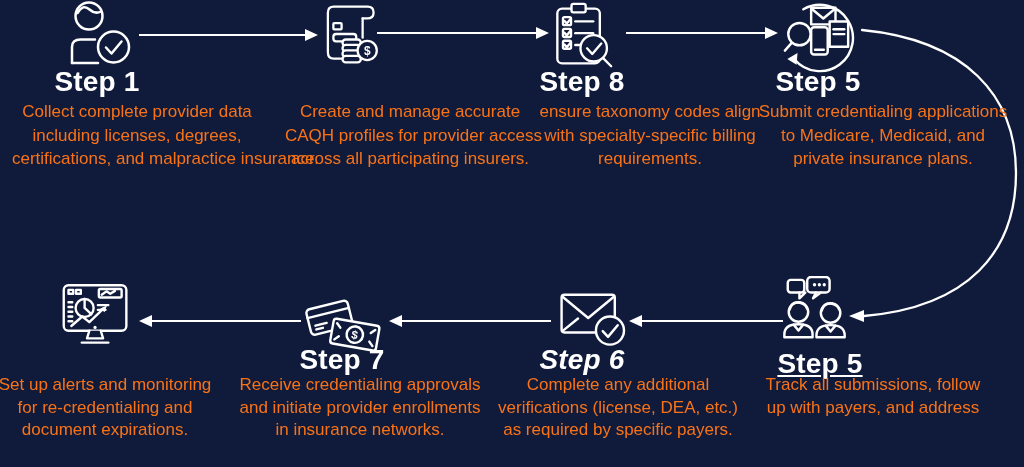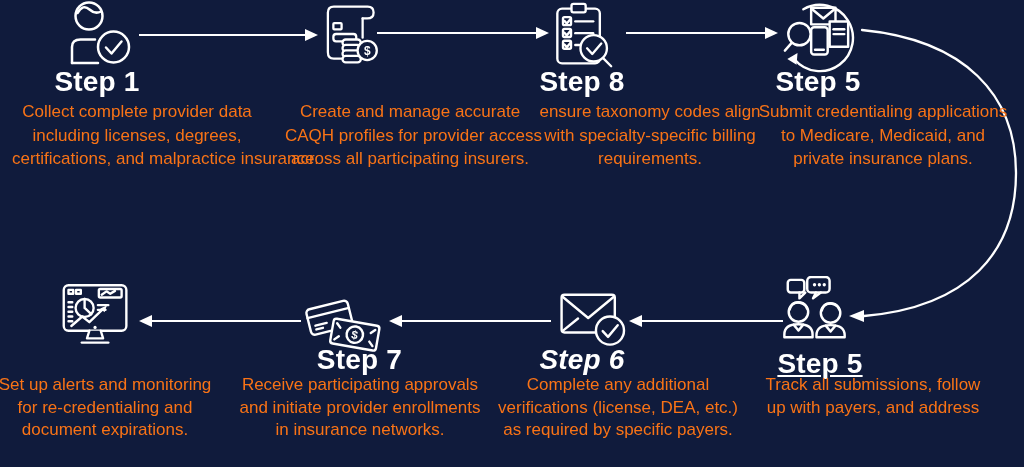--- a/index.html
+++ b/index.html
@@ -19,21 +19,21 @@
   .desc span{display:block;white-space:nowrap;}
   .row2 .desc{line-height:22.5px;}
 
   
   .s1 .icon{left:62px;top:0;}   .s1 .title{left:37px;top:69px;}  .s1 .desc{left:12px;top:100px;}
   .s2 .icon{left:315px;top:2px;}.s2 .title{left:274px;top:69px;} .s2 .desc{left:285px;top:100px;}
   .s3 .icon{left:544px;top:2px;}.s3 .title{left:522px;top:69px;} .s3 .desc{left:525px;top:100px;}
   .s4 .icon{left:779px;top:1px;}.s4 .title{left:758px;top:69px;} .s4 .desc{left:758px;top:100px;}
   .s5 .icon{left:777px;top:276px;}.s5 .title{left:760px;top:351px;text-decoration:underline;}.s5 .desc{left:748px;top:374px;}
   .s6 .icon{left:558px;top:288px;}.s6 .title{left:522px;top:347px;font-style:italic;}.s6 .desc{left:493px;top:374px;}
-  .s7 .icon{left:301px;top:295px;}.s7 .title{left:282px;top:347px;text-align:right;}.s7 .desc{left:235px;top:374px;}
+  .s7 .icon{left:301px;top:295px;}.s7 .title{left:282px;top:347px;}.s7 .desc{left:235px;top:374px;}
   .s8 .icon{left:59px;top:282px;} .s8 .title{left:41px;top:347px;} .s8 .desc{left:-20px;top:374px;}
 
   
   .arrow{position:absolute;height:2px;background:#ffffff;}
   .arrow.right::after{content:"";position:absolute;right:-12px;top:-5.5px;
       border-left:13px solid #ffffff;border-top:6.5px solid transparent;border-bottom:6.5px solid transparent;}
   .arrow.left::before{content:"";position:absolute;left:-12px;top:-5.5px;
       border-right:13px solid #ffffff;border-top:6.5px solid transparent;border-bottom:6.5px solid transparent;}
   #a1{left:139px;top:34px;width:167px;}
   #a2{left:377px;top:32px;width:160px;}
@@ -209,21 +209,21 @@
         <g transform="rotate(10 54 42)">
           <rect class="ic ic-bg" x="30" y="28" width="48" height="26" rx="3"></rect>
           <circle class="ic" cx="54" cy="41" r="8.5" stroke-width="2.2"></circle>
           <text class="ic-txt" x="54" y="45.5" font-size="12">$</text>
           <path class="ic" stroke-width="2" d="M 34 32.5 L 38 36.5 M 74 32.5 L 70 36.5 M 34 49.5 L 38 45.5 M 74 49.5 L 70 45.5"></path>
         </g>
       </svg>
     </div>
     <div class="title">Step 7</div>
     <div class="desc">
-      <span>Receive participating approvals</span>
+      <span>Receive credentialing approvals</span>
       <span>and initiate provider enrollments</span>
       <span>in insurance networks.</span>
     </div>
   </div>
 
   <div class="step s8 row2">
     <div class="icon">
       <svg width="74" height="69" viewBox="0 0 78 72">
         <rect class="ic" x="5" y="3" width="66" height="48" rx="5"></rect>
         <rect class="ic" x="10" y="8" width="5" height="4" stroke-width="1.8"></rect>

